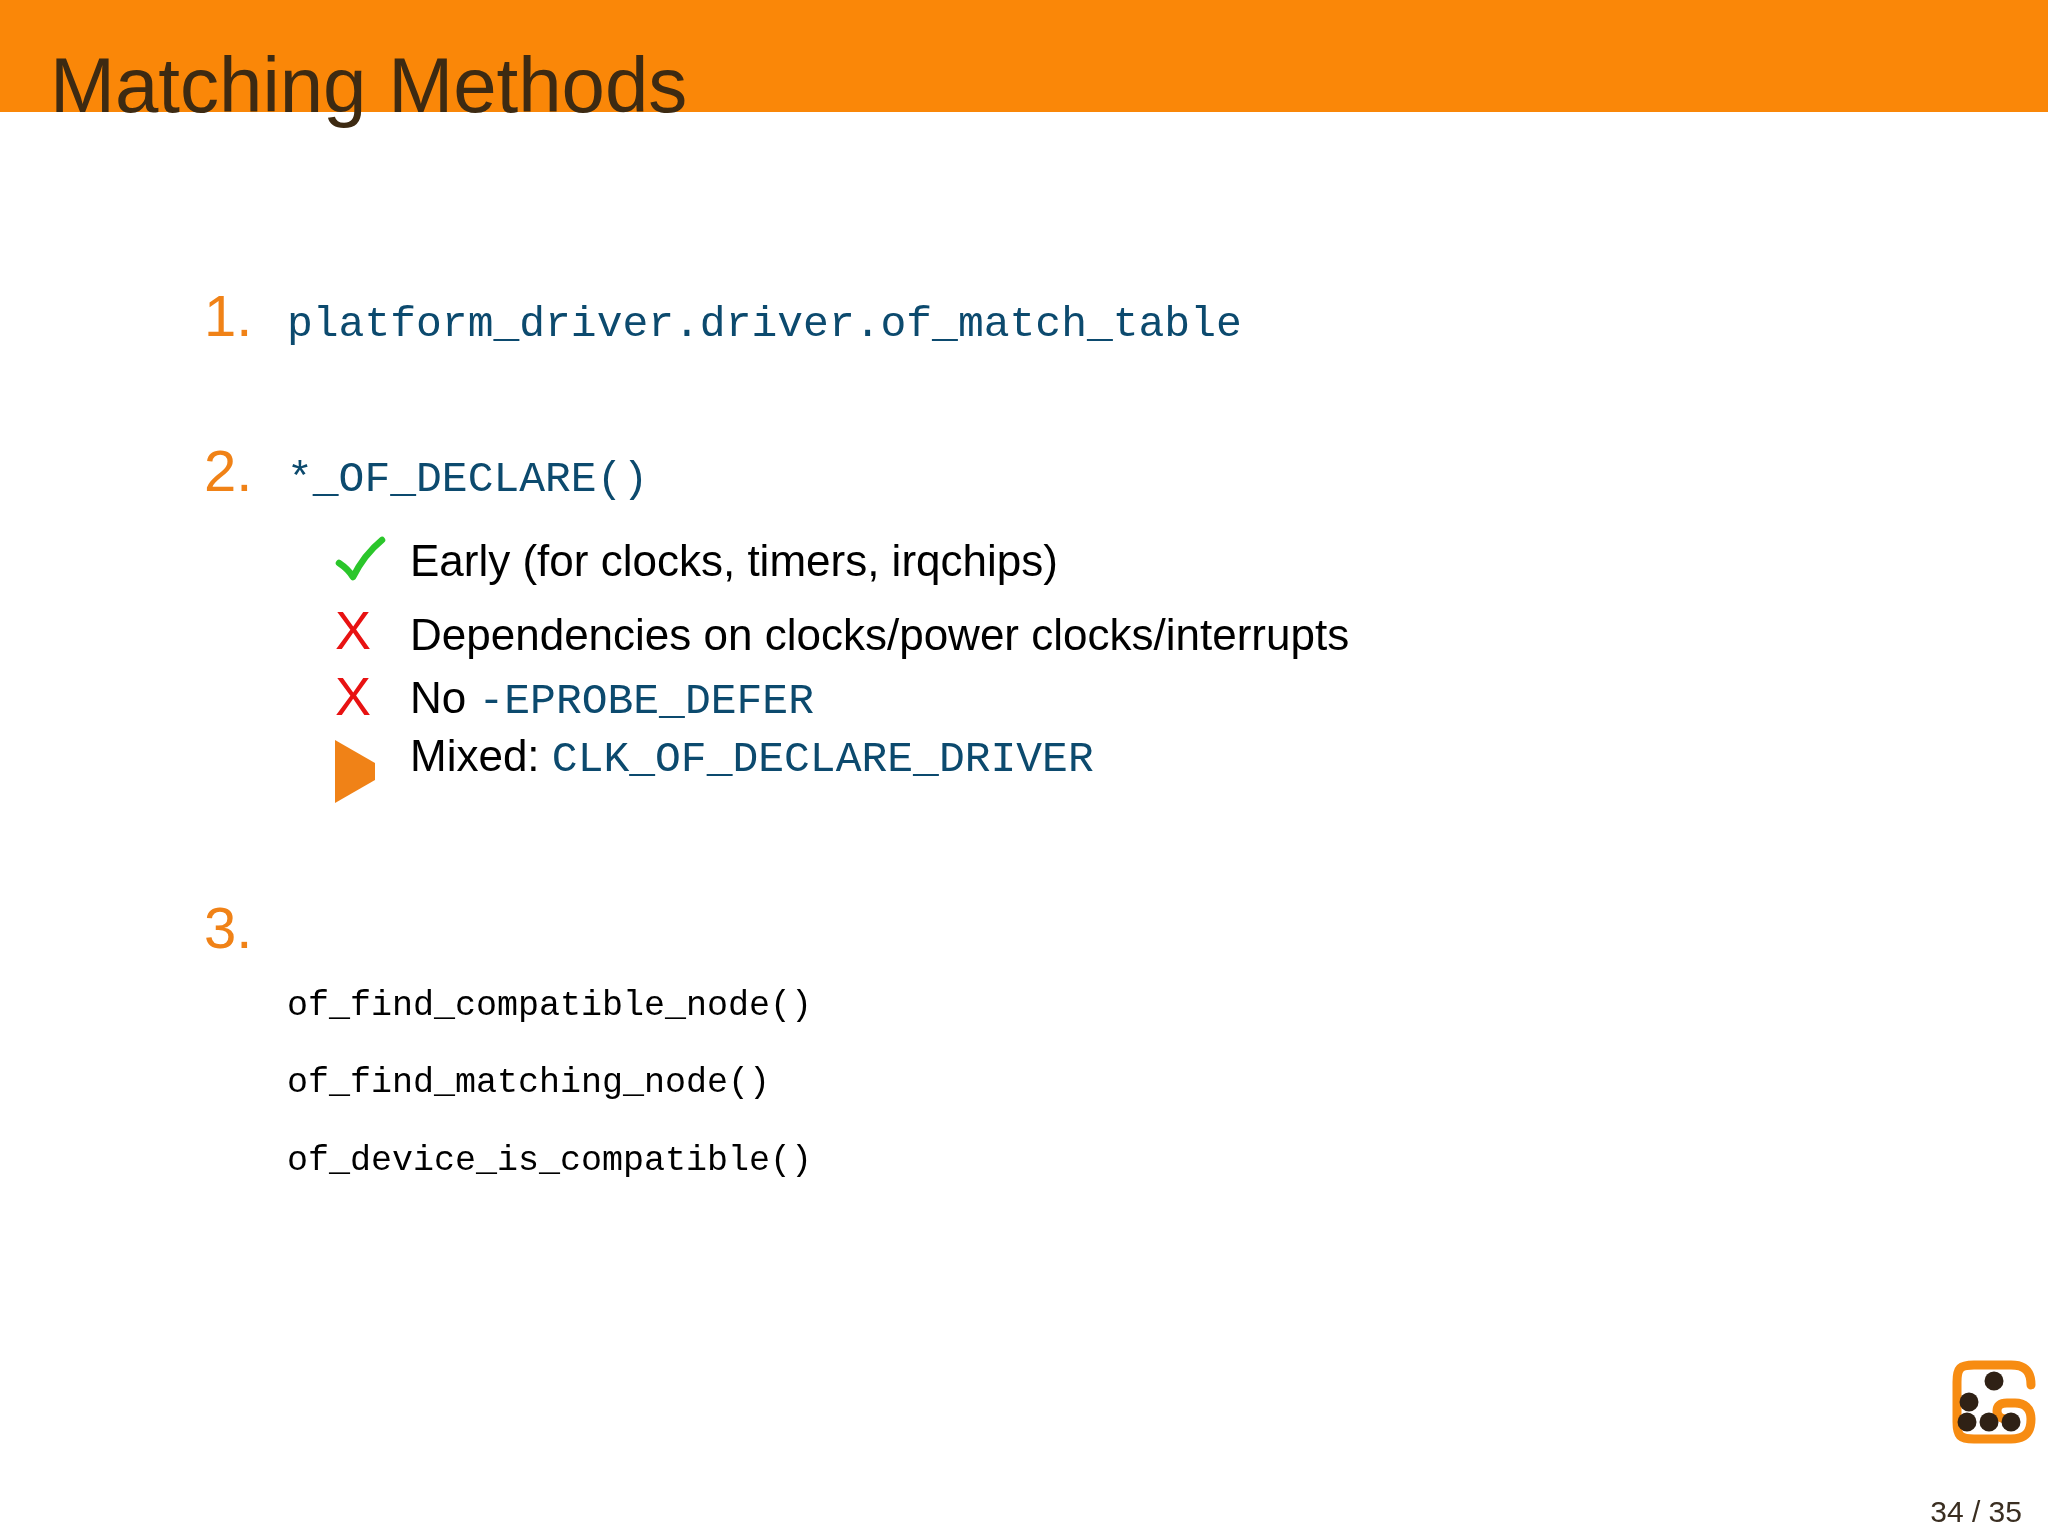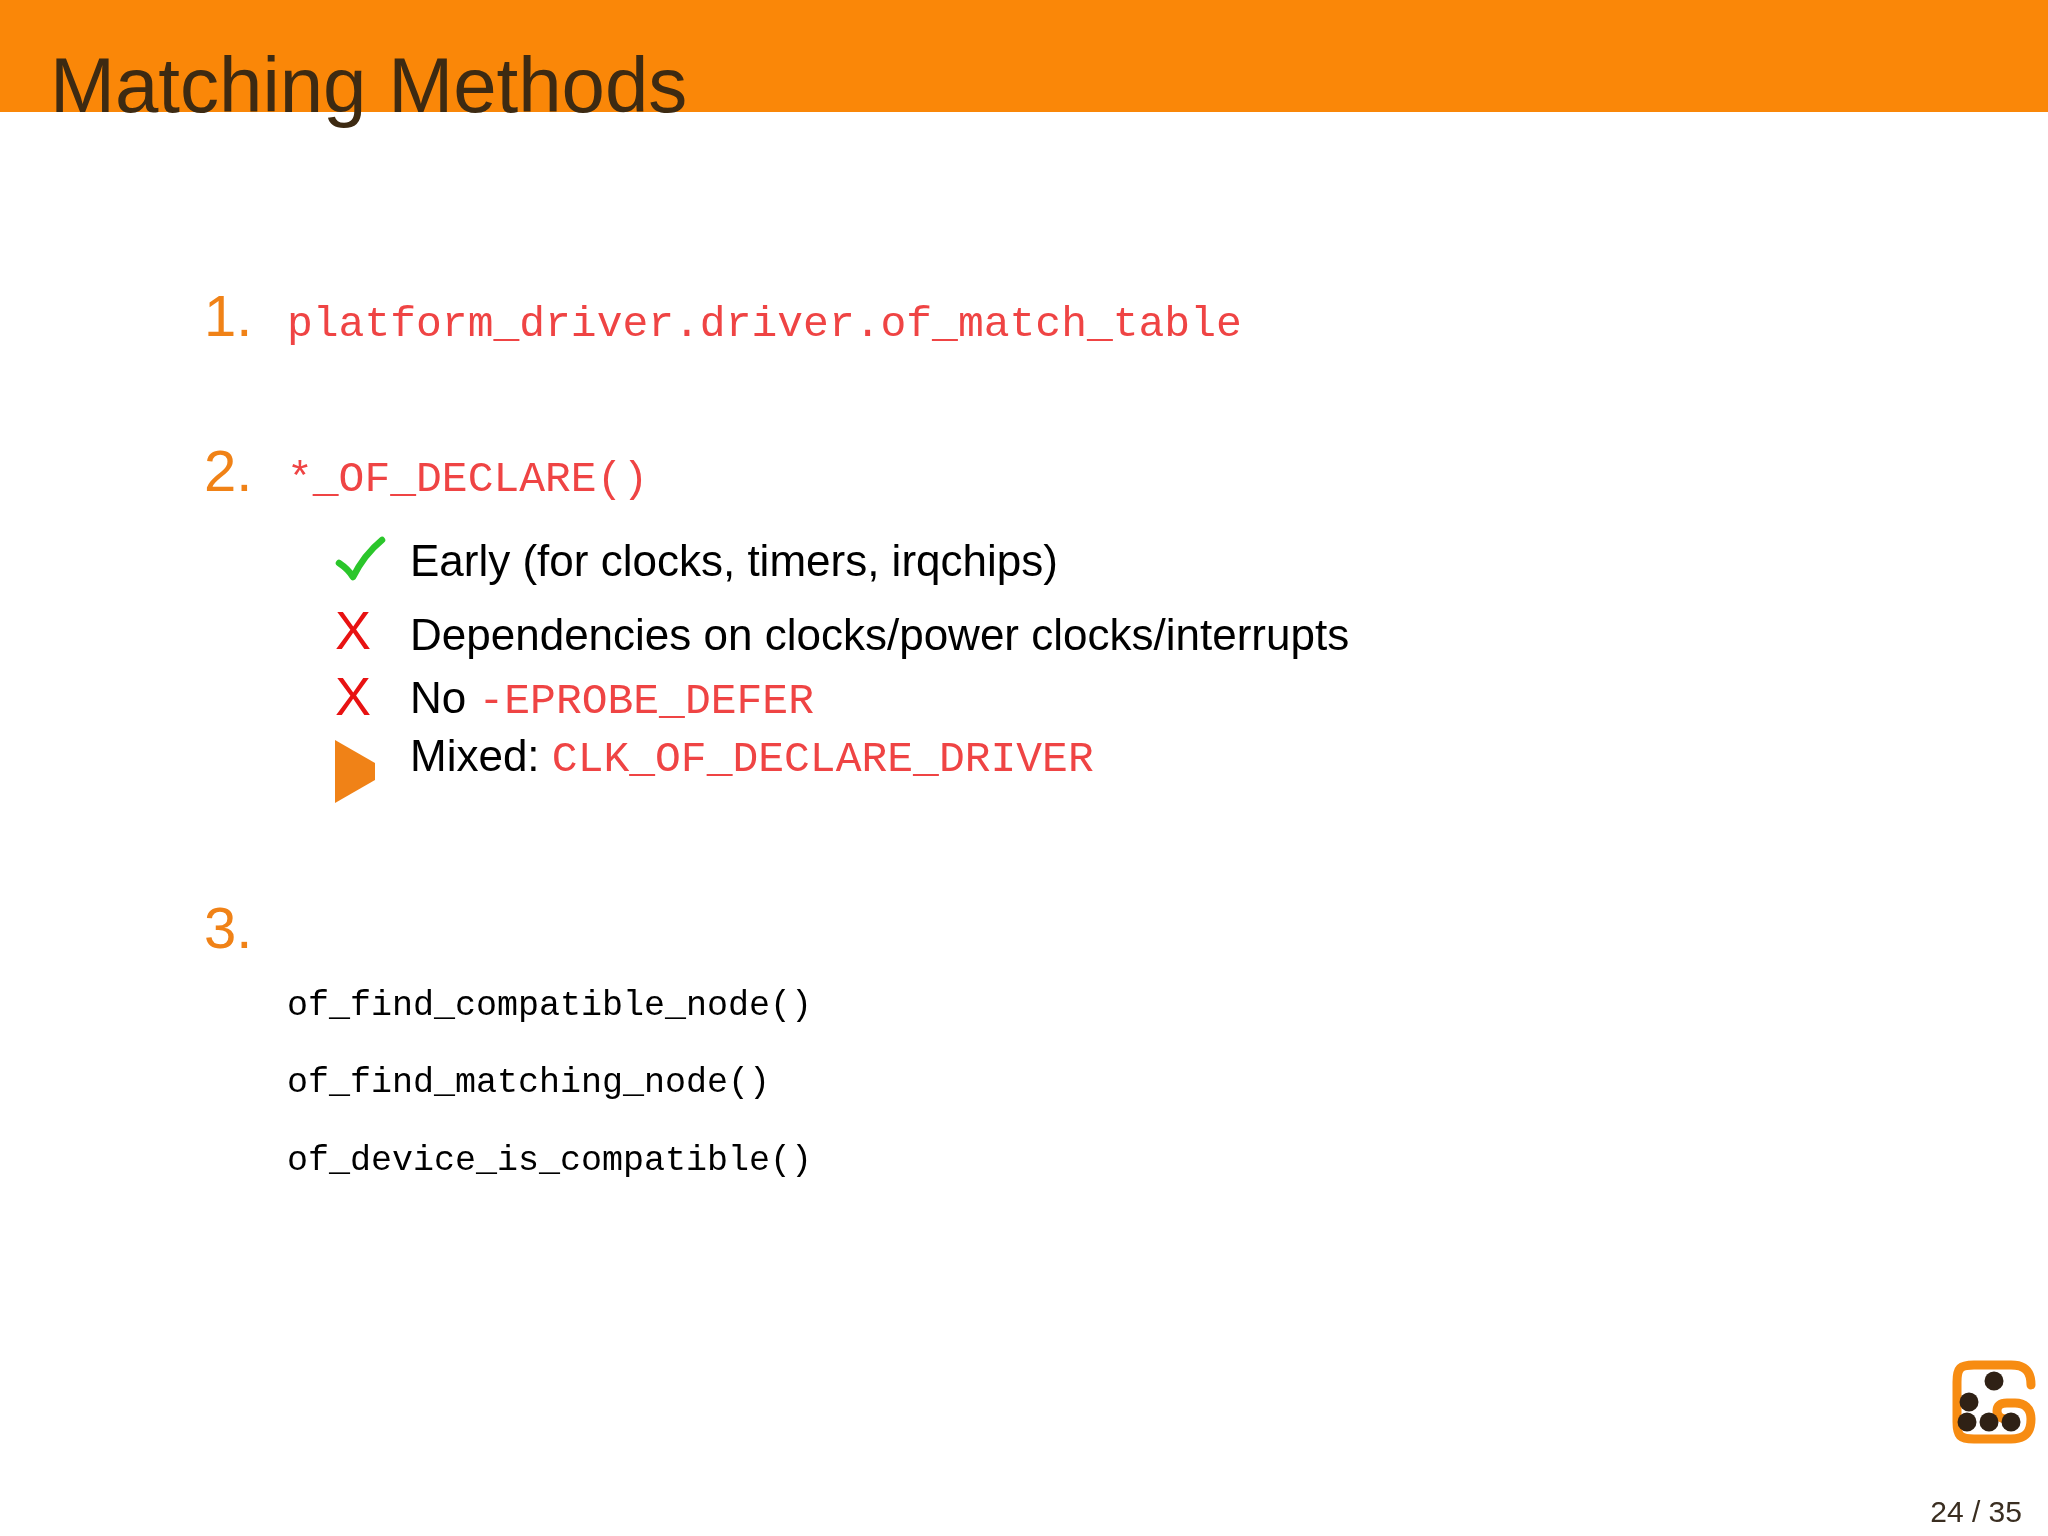--- a/index.html
+++ b/index.html
@@ -28,21 +28,21 @@
   }
   .row{
     position:absolute;left:204px;display:flex;align-items:baseline;white-space:nowrap;
   }
   .num{
     display:inline-block;width:83px;flex:0 0 83px;
     font-size:58px;line-height:1;color:var(--accent);
   }
   .code{
     font-family:"Liberation Mono",monospace;
-    font-size:43px;line-height:1;color:#ef4444;white-space:pre;
+    font-size:43px;line-height:1;color:#0c4a6e;white-space:pre;
   }
   .codeline{
     position:absolute;left:287px;
     font-family:"Liberation Mono",monospace;
     font-size:35px;line-height:1;color:#000;white-space:pre;
   }
   .sub{
     position:absolute;left:335px;display:flex;align-items:flex-end;white-space:nowrap;
   }
   .sub-icon{
@@ -123,15 +123,15 @@
     <svg width="100" height="100" viewBox="0 0 100 100" xmlns="http://www.w3.org/2000/svg">
       <path d="M 87 33 C 87 19 81 13 67 13 L 30 13 C 16 13 13 16 13 30 L 13 70 C 13 84 16 87 30 87 L 67 87 C 81 87 87 81 87 67 C 87 56 80 51 71 51 L 63 51 C 56 51 53 54 53 59 C 53 64 57 67 63 67" fill="none" stroke="var(--logo)" stroke-width="9" stroke-linecap="round" stroke-linejoin="round"></path>
       <circle cx="50" cy="29" r="9.5" fill="var(--dot)"></circle>
       <circle cx="25" cy="50" r="9.5" fill="var(--dot)"></circle>
       <circle cx="23" cy="70" r="9.5" fill="var(--dot)"></circle>
       <circle cx="45" cy="70" r="9.5" fill="var(--dot)"></circle>
       <circle cx="67" cy="70" r="9.5" fill="var(--dot)"></circle>
     </svg>
   </div>
 
-  <div class="pagenum">24 / 35</div>
+  <div class="pagenum">34 / 35</div>
 
 </div>
 
 </body></html>

